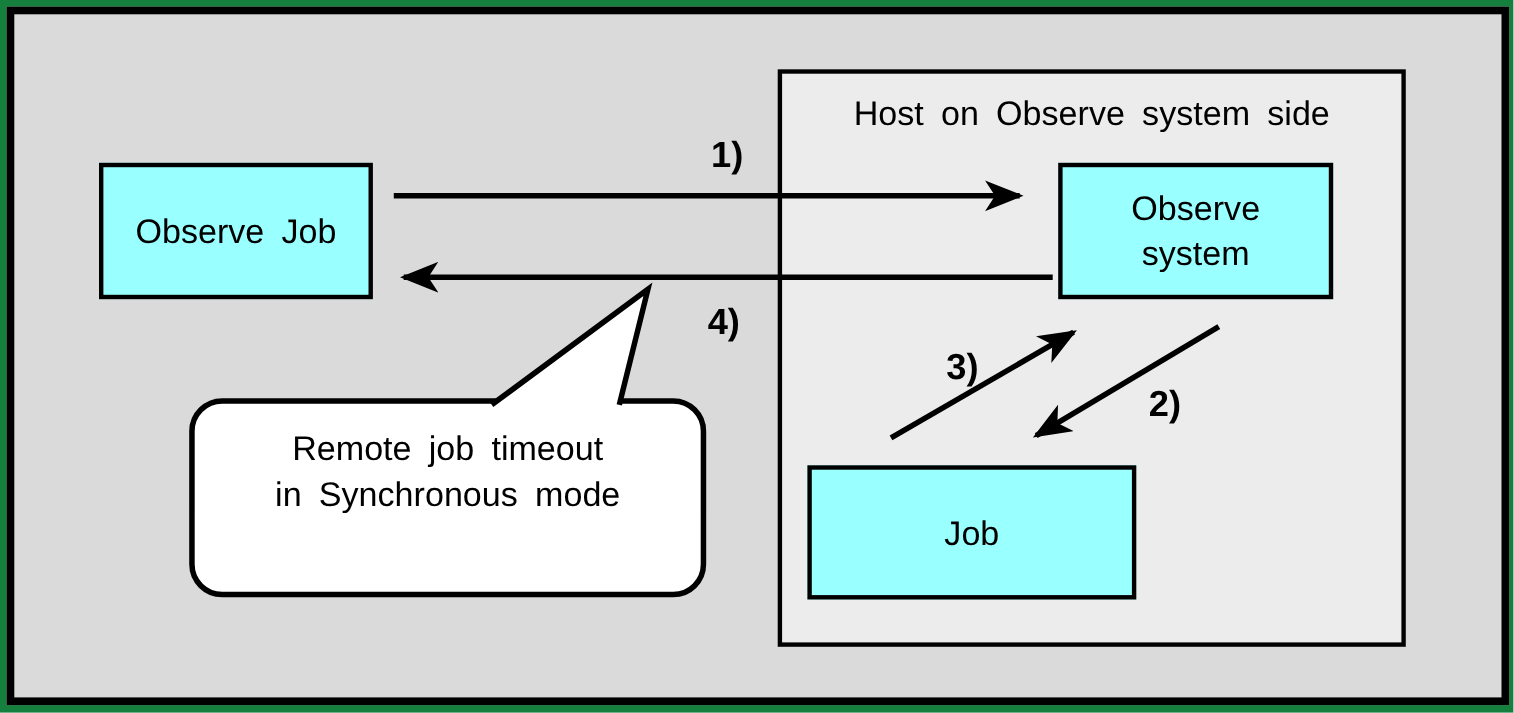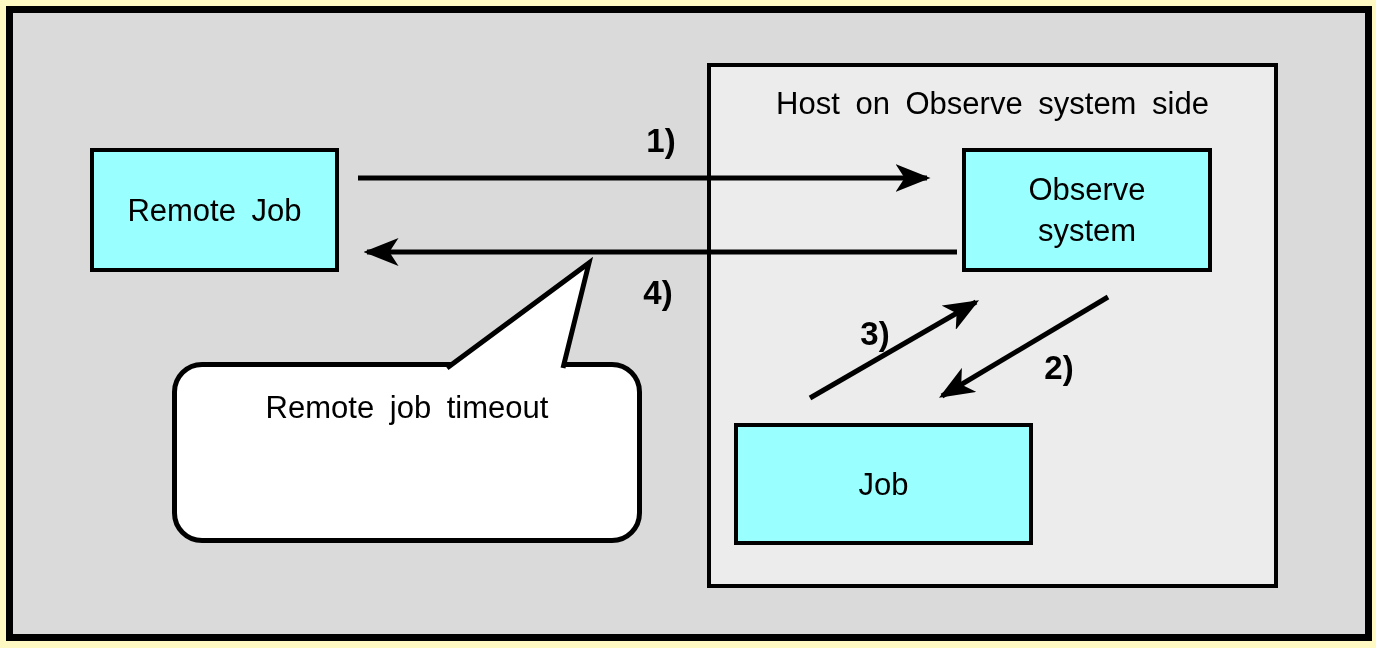--- a/index.html
+++ b/index.html
@@ -7,21 +7,21 @@
     padding: 0;
     background: #FFFFFF;
     font-family: "Liberation Sans", sans-serif;
     color: var(--text, #000000);
   }
   #canvas {
     position: relative;
     width: 1376px;
     height: 648px;
     overflow: hidden;
-    background: #fef9c3;
+    background: #15803d;
   }
   
   .outer-frame {
     position: absolute;
     left: 6px; top: 6px;
     width: 1366px; height: 635px;
     box-sizing: border-box;
     border: 7px solid var(--line, #000000);
     background: var(--outer_bg, #DADADA);
   }
@@ -110,35 +110,36 @@
 
 <div id="canvas">
 
   <div class="outer-frame"></div>
 
   <div class="host-container">
     <div class="host-title">Host on Observe system side</div>
   </div>
 
   <div id="box-remote" class="node-box">
-    <span>Remote Job</span>
+    <span>Observe Job</span>
   </div>
 
   <div id="box-observe" class="node-box">
     <span>Observe</span>
     <span>system</span>
   </div>
 
   <div id="box-job" class="node-box">
     <span>Job</span>
   </div>
 
   <div class="callout-bubble">
     <div class="callout-text">
       <div>Remote job timeout</div>
+      <div>in Synchronous mode</div>
     </div>
   </div>
 
   <svg id="overlay" viewBox="0 0 1376 648" xmlns="http://www.w3.org/2000/svg">
     <defs>
       <marker id="arrowhead" viewBox="0 0 10 8" refX="9" refY="4" markerWidth="7" markerHeight="5.6" markerUnits="strokeWidth" orient="auto">
         <path class="head" d="M0,0 L10,4 L0,8 L2.6,4 Z"></path>
       </marker>
     </defs>
 

